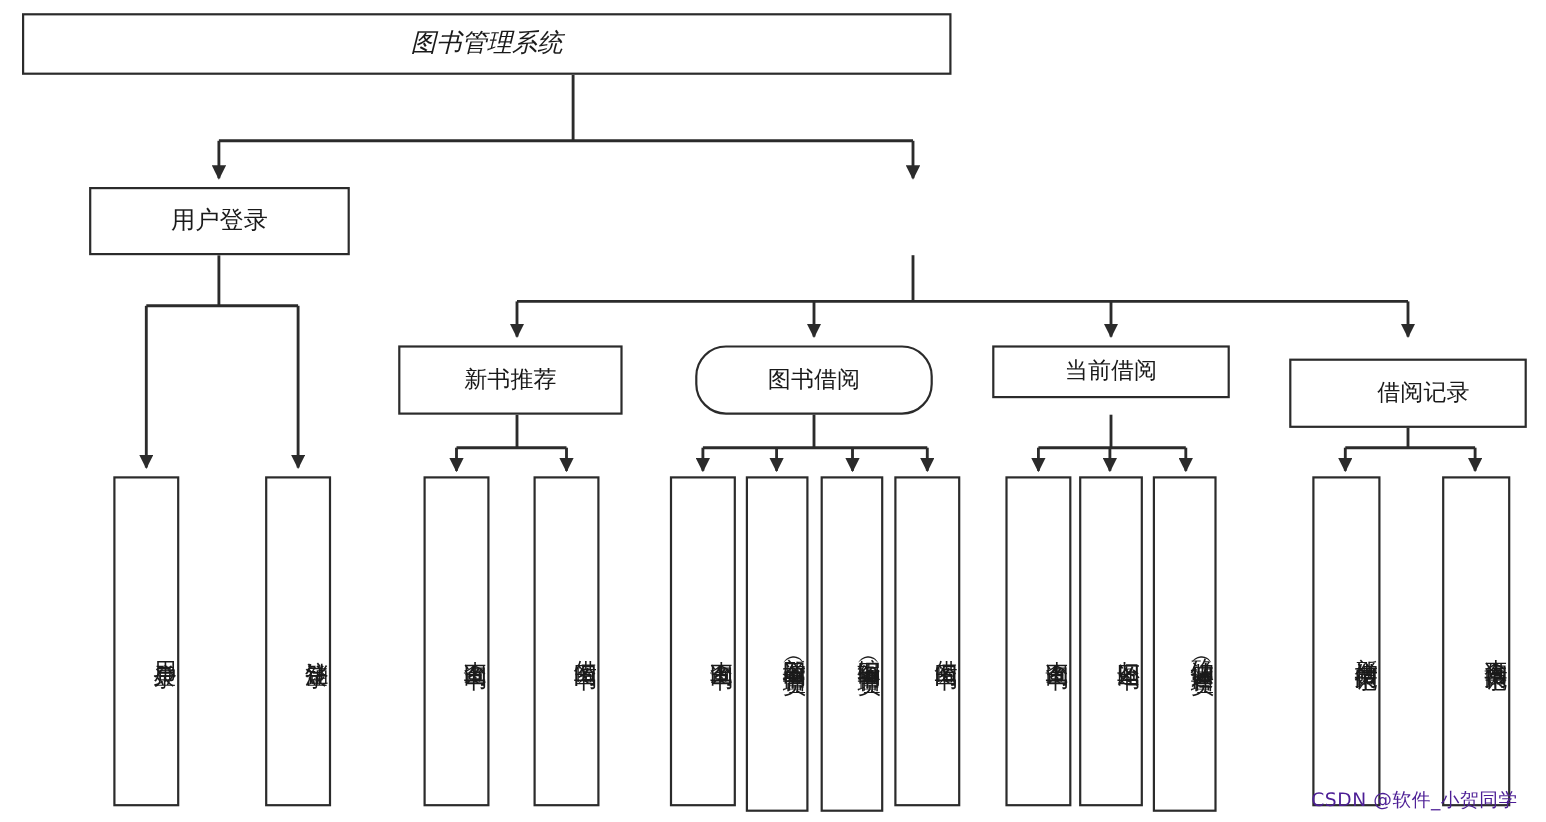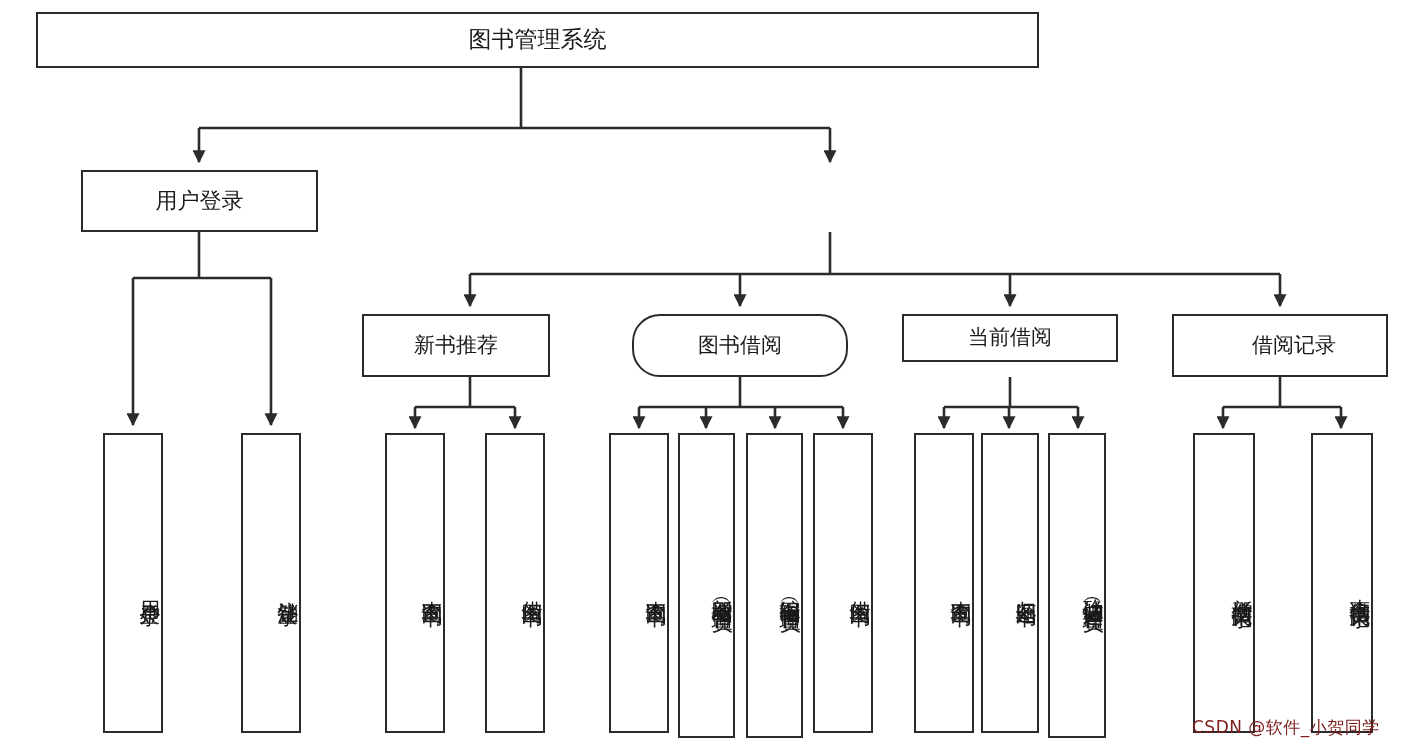--- a/index.html
+++ b/index.html
@@ -53,21 +53,21 @@
     position: absolute;
     left: 0;
     top: 0;
     width: 1405px;
     height: 747px;
     pointer-events: none;
   }
   .watermark {
     position: absolute;
     font-size: 17px;
-    color: #7f1d1d;
+    color: #4c1d95;
     white-space: nowrap;
     letter-spacing: 0.5px;
   }
 </style>
 </head>
 <body>
 
 <div id="canvas">
 
   <svg class="edges" viewBox="0 0 1405 747" xmlns="http://www.w3.org/2000/svg">
@@ -113,38 +113,38 @@
       <path d="M 1009 407 L 1009 428" marker-end="url(#arrow)"></path>
       <path d="M 1078 407 L 1078 428" marker-end="url(#arrow)"></path>
 
       <path d="M 1280 377 L 1280 407"></path>
       <path d="M 1223 407 L 1341 407"></path>
       <path d="M 1223 407 L 1223 428" marker-end="url(#arrow)"></path>
       <path d="M 1341 407 L 1341 428" marker-end="url(#arrow)"></path>
     </g>
   </svg>
 
-  <div class="node root" style="left:36px; top:12px; width:1003px; height:56px;">
+  <div class="node root" style="left:20px; top:12px; width:845px; height:56px;font-style:italic;">
     <span>图书管理系统</span>
   </div>
 
   <div class="node lvl1" style="left:81px; top:170px; width:237px; height:62px;">
     <span>用户登录</span>
   </div>
 
-  <div class="node lvl2" style="left:362px; top:314px; width:188px; height:63px;">
+  <div class="node lvl2" style="left:362px; top:314px; width:204px; height:63px;">
     <span>新书推荐</span>
   </div>
   <div class="node lvl2" style="left:632px; top:314px; width:216px; height:63px;border-radius:28px;">
     <span>图书借阅</span>
   </div>
   <div class="node lvl2" style="left:902px; top:314px; width:216px; height:48px;">
     <span>当前借阅</span>
   </div>
-  <div class="node lvl2" style="left:1172px; top:314px; width:216px; height:63px;padding-left:28px;">
+  <div class="node lvl2" style="left:1172px; top:326px; width:216px; height:63px;padding-left:28px;">
     <span>借阅记录</span>
   </div>
 
   <div class="node leaf" style="left:103px; top:433px; width:60px; height:300px;">
     <span class="vtext">用户登录</span>
   </div>
   <div class="node leaf" style="left:241px; top:433px; width:60px; height:300px;">
     <span class="vtext">注销登录</span>
   </div>
 

